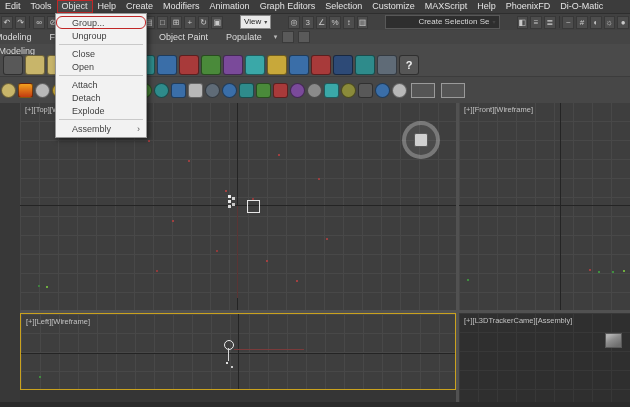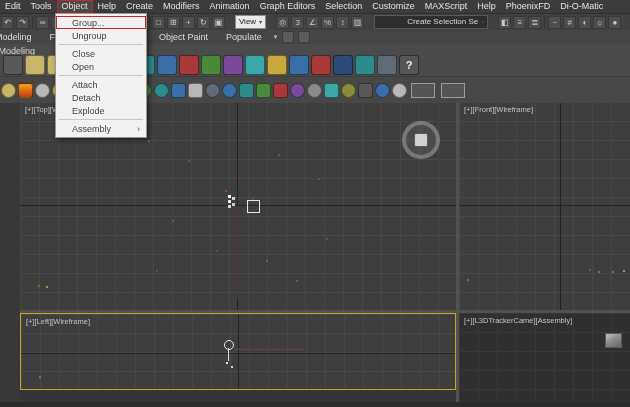--- a/index.html
+++ b/index.html
@@ -13,21 +13,21 @@
     border-bottom:1px solid #2e2e2e;display:flex;align-items:center;font-size:9px;
     color:#e3e3e3;z-index:70;white-space:nowrap;}
   .mitem{padding:0 5px;height:13px;line-height:13px;cursor:default;}
   .mitem.annot{outline:1.5px solid #c12727;outline-offset:-1px;background:#4a4a4a;}
   
   .toolbar{position:absolute;top:14px;left:0;right:0;height:16px;background:#414141;
     display:flex;align-items:center;z-index:40;white-space:nowrap;}
   .ticon{width:13px;height:13px;margin:0 1px;background:#4d4d4d;border:1px solid #383838;
     box-sizing:border-box;color:#c9c9c9;font-size:8px;line-height:11px;text-align:center;}
   .tsep{width:1px;height:12px;background:#333;margin:0 2px;}
-  .tselect{height:12px;margin:0 9px;background:#e9e9e9;color:#222;font-size:8px;
+  .tselect{height:12px;margin:0 16px;background:#e9e9e9;color:#222;font-size:8px;
     line-height:12px;padding:0 3px;border:1px solid #8a8a8a;display:flex;align-items:center;gap:3px;}
   .tselect .arr{font-size:6px;color:#444;}
   .tselect.dark{background:#2e2e2e;color:#d7d7d7;border-color:#585858;padding-left:32px;}
   
   .ribbontabs{position:absolute;top:30px;left:0;right:0;height:14px;background:#454545;
     display:flex;align-items:center;font-size:9px;color:#dcdcdc;z-index:40;margin:0;}
   .rtab{padding:0 9px;height:14px;line-height:14px;}
   .rtab-first{margin-left:-14px;}
   .rtabarrow{font-size:7px;color:#bbb;padding:0 3px;}
   .rtabchip{width:10px;height:10px;background:#5a5a5a;border:1px solid #3a3a3a;margin:0 2px;}
@@ -45,21 +45,21 @@
   .p-dark{background:#585858;} .p-sand{background:#c8b56a;} .p-flame{background:linear-gradient(#f5a11e,#c23b10);}
   .p-gray{background:#8a8a8a;} .p-teal{background:#2e8b8b;} .p-blue{background:#3a6ea8;}
   .p-red{background:#a83a3a;} .p-green{background:#4a8a3a;} .p-purple{background:#7a4a9a;}
   .p-cyan{background:#3aa8a8;} .p-yellow{background:#c8a83a;} .p-silver{background:#b8b8b8;}
   .p-navy{background:#2d4a77;} .p-olive{background:#8a8a3a;} .p-slate{background:#5f6b77;}
   .chip.help{background:#565656;color:#f0f0f0;font-weight:bold;}
   
   .dropdown{position:absolute;left:55px;top:13px;width:90px;background:#f2f2f2;
     border:1px solid #979797;box-shadow:2px 2px 5px rgba(0,0,0,.55);z-index:80;padding:2px 0;}
   .ditem{height:13px;font-size:9px;color:#414141;padding:0 6px 0 16px;display:flex;
-    align-items:center;cursor:default;}
+    align-items:center;cursor:default;border-radius:6px;}
   .ditem.annot{outline:1.5px solid #c12727;outline-offset:-1px;}
   .ditem .subarr{margin-left:auto;color:#555;font-size:9px;}
   .dsep{height:1px;background:#c9c9c9;margin:2px 3px;}
   
   .vp-leftstrip{position:absolute;left:0;top:102px;width:20px;height:300px;background:#383838;}
   .viewport{position:absolute;box-sizing:border-box;background-color:#3e3e3e;
     background-image:linear-gradient(#484848 1px,transparent 1px),
                      linear-gradient(90deg,#484848 1px,transparent 1px);
     background-size:19px 19px;overflow:hidden;}
   .viewport.dark{background-color:#2f2f2f;

